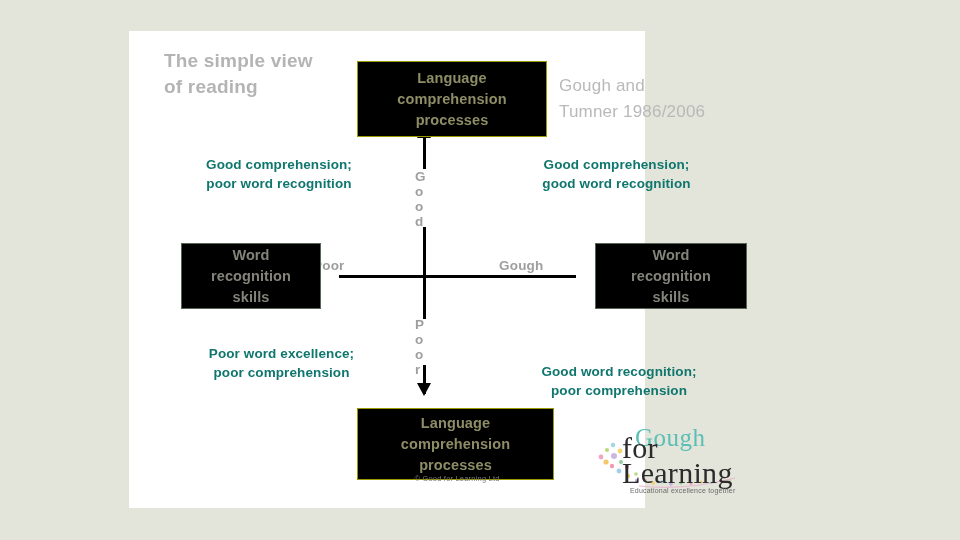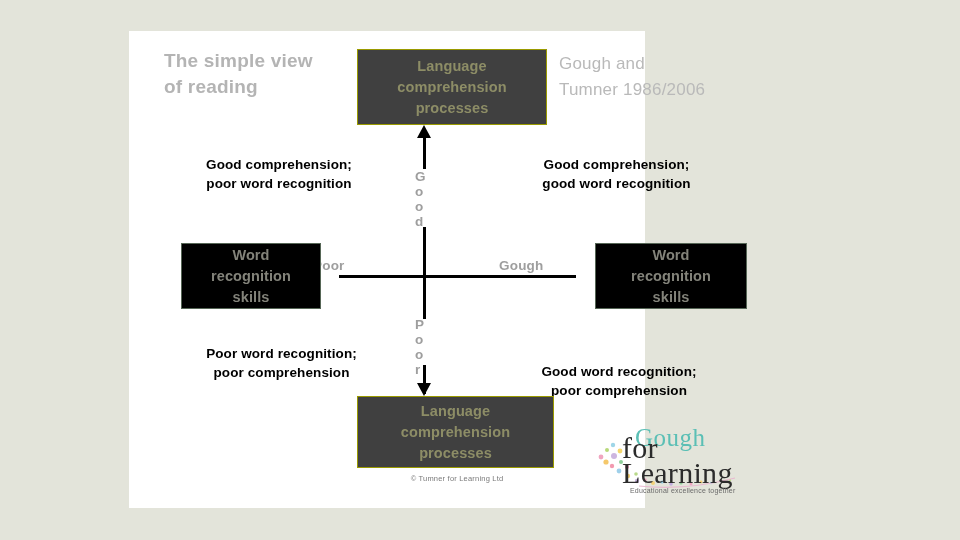--- a/index.html
+++ b/index.html
@@ -58,42 +58,43 @@
     align-items: center;
     justify-content: center;
     text-align: center;
     font-size: 14.5px;
     line-height: 21px;
     font-weight: 600;
     letter-spacing: .1px;
     color: #8a8a7a;
   }
   .box-yellow {
-    background: #404040;
+    background: #000000;
     border: 1.5px solid #9a9a00;
     color: #8d8d66;
+    margin-top: 12px;
   }
   .box-green {
     background: #000000;
     border: 1.5px solid #566656;
     color: #83837a;
   }
 
   #box-top    { left: 228px; top: 18px;  width: 190px; height: 76px; }
   #box-bottom { left: 228px; top: 365px; width: 197px; height: 72px; }
   #box-left   { left: 52px;  top: 212px; width: 140px; height: 66px; }
   #box-right  { left: 466px; top: 212px; width: 152px; height: 66px; }
 
   
   .quad-caption {
     position: absolute;
     font-size: 13.5px;
     line-height: 19px;
     font-weight: 600;
-    color: #000000;
+    color: #0f766e;
     text-align: center;
     letter-spacing: .1px;
     white-space: pre-line;
   }
   #caption-tl { left: 40px;  top: 124px; width: 220px; }
   #caption-tr { left: 375px; top: 124px; width: 225px; }
   #caption-bl { left: 40px;  top: 313px; width: 225px; }
   #caption-br { left: 375px; top: 331px; width: 230px; }
 
   
@@ -222,28 +223,28 @@
   }
   #hfl-swoosh { position: absolute; left: 0; top: 8px; }
 </style>
 </head>
 <body>
 
 <div id="slide-canvas">
 
   <div class="slide-title" style="white-space: pre-line;">The simple view
 of reading</div>
-  <div class="attribution" style="white-space: pre-line;">Gough and
+  <div class="attribution" style="white-space: pre-line; margin-top: 22px;">Gough and
 Tumner 1986/2006</div>
 
   <div class="quad-caption" id="caption-tl" style="white-space: pre-line;">Good comprehension;
 poor word recognition</div>
   <div class="quad-caption" id="caption-tr" style="white-space: pre-line;">Good comprehension;
 good word recognition</div>
-  <div class="quad-caption" id="caption-bl" style="white-space: pre-line;">Poor word recognition;
+  <div class="quad-caption" id="caption-bl" style="white-space: pre-line;">Poor word excellence;
 poor comprehension</div>
   <div class="quad-caption" id="caption-br" style="white-space: pre-line;">Good word recognition;
 poor comprehension</div>
 
   <div class="axis-line" id="axis-v-upper-top"></div>
   <div class="axis-line" id="axis-v-upper-bot"></div>
   <div class="axis-line" id="axis-v-lower-top"></div>
   <div class="axis-line" id="axis-v-lower-bot"></div>
   <div class="axis-line" id="axis-h-farleft"></div>
   <div class="axis-line" id="axis-h-left"></div>
@@ -277,21 +278,21 @@
   <div class="node-box box-yellow" id="box-bottom" style="white-space: pre-line;">Language
 comprehension
 processes</div>
   <div class="node-box box-green" id="box-left" style="white-space: pre-line;">Word
 recognition
 skills</div>
   <div class="node-box box-green" id="box-right" style="white-space: pre-line;">Word
 recognition
 skills</div>
 
-  <div id="copyright">© Tumner for Learning Ltd</div>
+  <div id="copyright">© Good for Learning Ltd</div>
 
   <div id="hfl-logo">
     <svg id="hfl-swoosh" width="160" height="60" viewBox="0 0 160 60">
       <g>
         <circle cx="6" cy="26" r="2.4" fill="#f0a5c0"></circle>
         <circle cx="12" cy="19" r="2.0" fill="#b7d97a"></circle>
         <circle cx="11" cy="31" r="2.6" fill="#f5c86b"></circle>
         <circle cx="18" cy="14" r="2.2" fill="#9fd6e8"></circle>
         <circle cx="19" cy="25" r="3.0" fill="#cdb6e0"></circle>
         <circle cx="17" cy="35" r="2.2" fill="#f29ab0"></circle>

